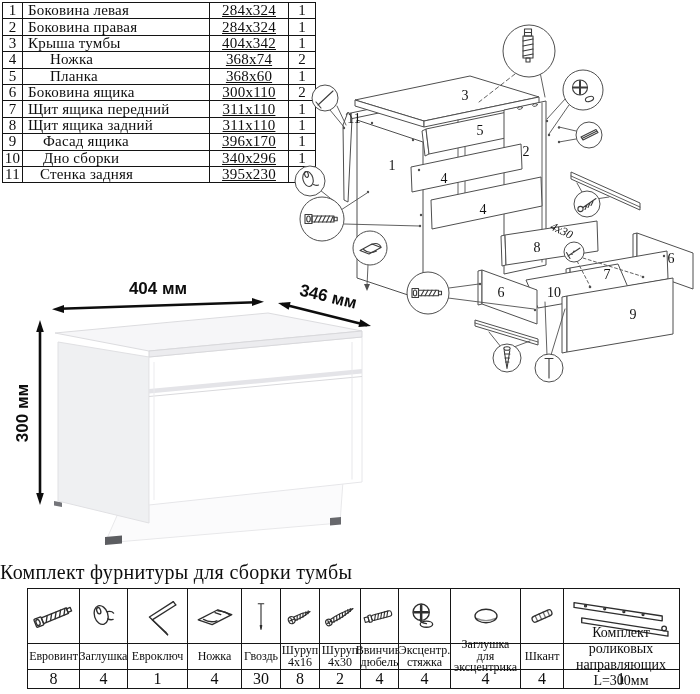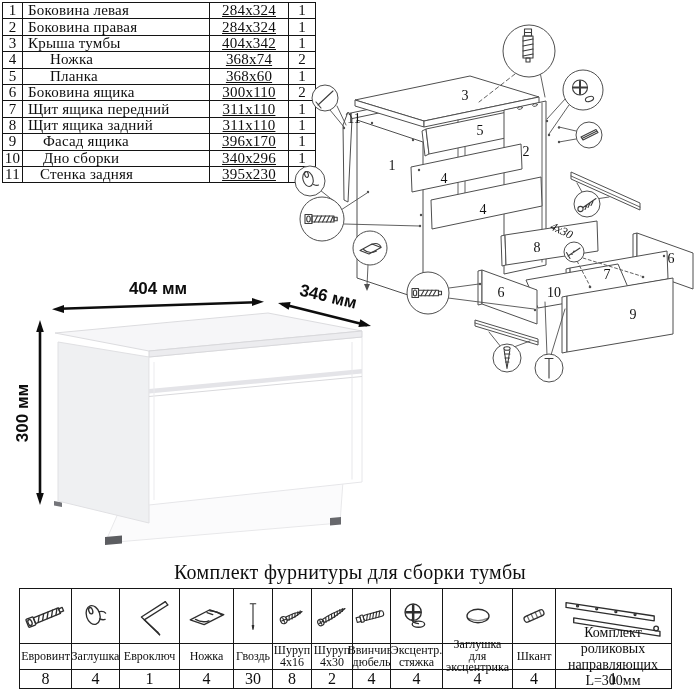--- a/index.html
+++ b/index.html
@@ -24,26 +24,26 @@
   .dline{fill:none;stroke:#4f4f4f;stroke-width:.9;stroke-linecap:round;}
   .dicon{fill:none;stroke:#3c3c3c;stroke-width:1.1;stroke-linecap:round;stroke-linejoin:round;}
   .dlab{font-family:"Liberation Serif",serif;font-size:14px;fill:#111;text-anchor:middle;}
   .ddot{fill:#4f4f4f;stroke:none;}
 
   
   #render{position:absolute;left:8px;top:276px;}
   .dim{font-family:"Liberation Sans",sans-serif;font-weight:bold;font-size:17px;fill:#0d0d0d;text-anchor:middle;}
 
   
-  .hw-title{position:absolute;left:0;top:561px;width:700px;text-align:center;
+  .hw-title{position:absolute;left:0;top:561px;width:700px;text-align:left;
     font-size:20px;color:#0e0e0e;letter-spacing:.3px;}
   .hw{position:absolute;left:19px;top:588px;display:flex;align-items:stretch;}
   .hw-cell{box-sizing:border-box;border:1.5px solid #161616;margin-left:-1.5px;background:#fff;
     display:flex;flex-direction:column;}
-  .hw-cell:first-child{margin-left:0;}
+  .hw-cell:first-child{margin-left:8px;}
   .hw-icon{height:54px;display:flex;align-items:center;justify-content:center;
     border-bottom:1.5px solid #161616;overflow:hidden;}
   .hw-name{height:25px;border-bottom:1.5px solid #161616;display:flex;align-items:center;
     justify-content:center;text-align:center;font-size:12px;line-height:11.5px;padding:0 1px;color:#0e0e0e;}
   .hw-name.small{font-size:14px;line-height:16px;}
   .hw-qty{height:18px;display:flex;align-items:center;justify-content:center;font-size:16px;color:#0e0e0e;}
   svg.ic{stroke:#2e2e2e;fill:none;stroke-width:1.4;stroke-linecap:round;stroke-linejoin:round;}
 </style>
 </head>
 <body>

